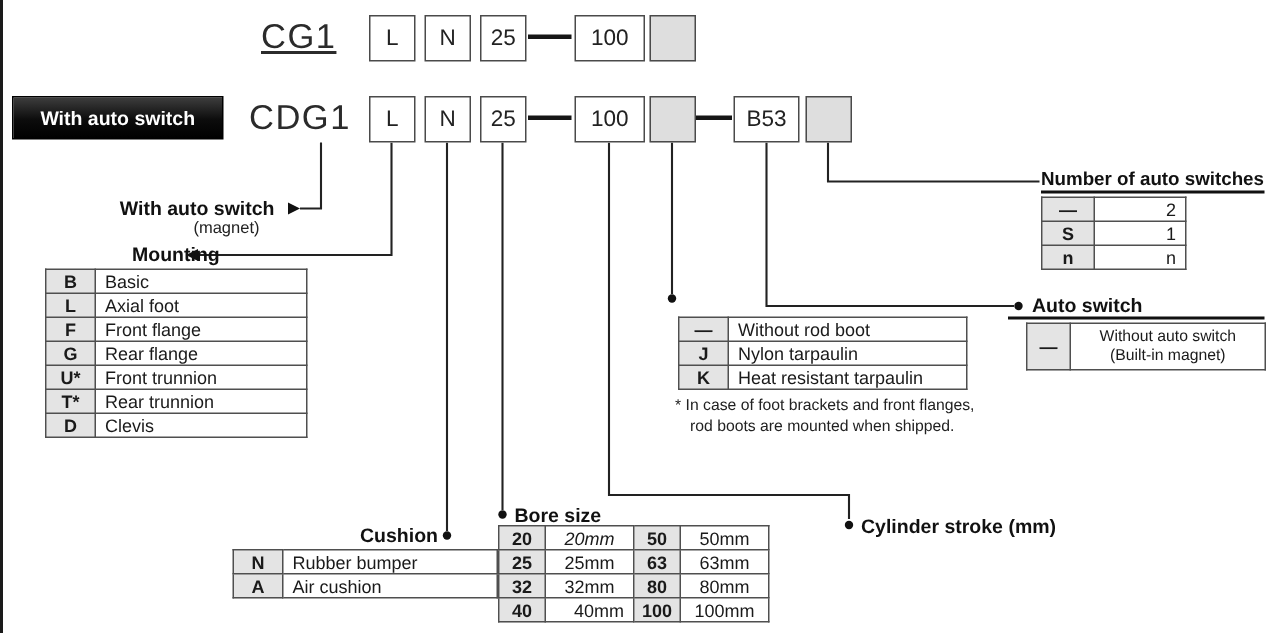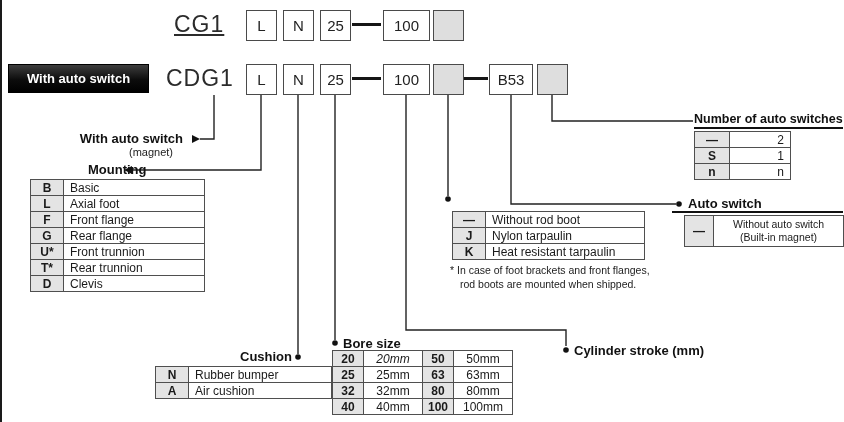--- a/index.html
+++ b/index.html
@@ -201,21 +201,21 @@
           <td style="text-align:center;">63mm</td>
     </tr>
     <tr>
       <td class="code">32</td>
           <td style="text-align:center;">32mm</td>
       <td class="code">80</td>
           <td style="text-align:center;">80mm</td>
     </tr>
     <tr>
       <td class="code">40</td>
-          <td style="text-align:center;">40mm</td>
+          <td style="text-align:right;">40mm</td>
       <td class="code">100</td>
           <td style="text-align:center;">100mm</td>
     </tr>
   </tbody>
     </table>
 
   <div class="abs ttl" style="left:574px;top:343px;">Cylinder stroke (mm)</div>
 
 </div>
 

